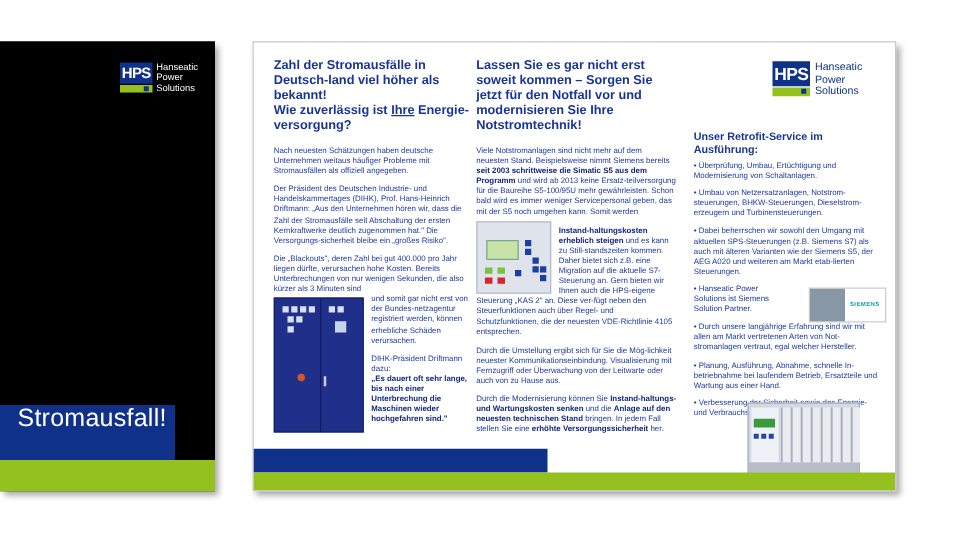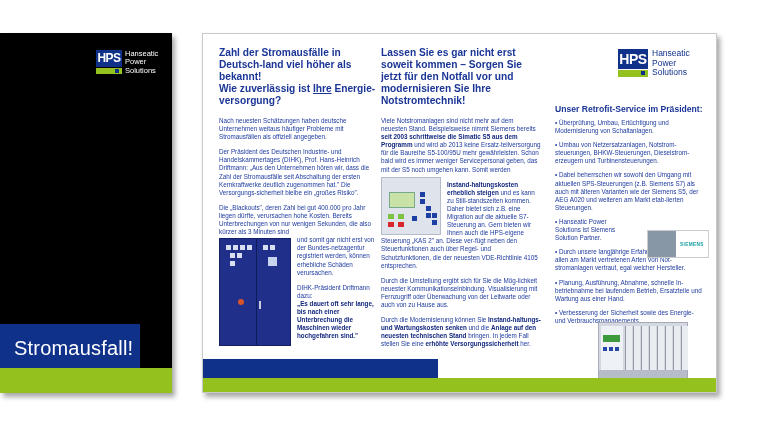--- a/index.html
+++ b/index.html
@@ -3,21 +3,21 @@
 <meta charset="utf-8">
 <style>
   * { box-sizing: border-box; margin: 0; padding: 0; }
   html, body { width: 766px; height: 426px; overflow: hidden; background: #ffffff; font-family: "Liberation Sans", sans-serif; }
   .stage { position: relative; width: 766px; height: 426px; background: #fff; }
 
   
   .cover { position: absolute; left: 0; top: 33px; width: 172px; height: 360px; background: #000; box-shadow: 3px 4px 5px rgba(0,0,0,0.35); }
   .cover .green { position: absolute; left: 0; bottom: 0; width: 172px; height: 25px; background: #95c11f; }
   .cover .blue { position: absolute; left: 0; bottom: 25px; width: 140px; height: 44px; background: #0f3189; }
-  .cover .title { position: absolute; left: 14px; bottom: 33px; color: #fff; font-size: 20px; font-family: "Liberation Sans", sans-serif; letter-spacing: 0.2px; }
+  .cover .title { position: absolute; left: 14px; bottom: 46px; color: #fff; font-size: 20px; font-family: "Liberation Sans", sans-serif; letter-spacing: 0.2px; }
   .cover .logo { position: absolute; left: 96px; top: 17px; }
 
   
   .logo { display: flex; align-items: flex-start; }
   .logo .mark { position: relative; width: 26px; height: 25px; }
   .logo .mark .hps { display: block; width: 26px; height: 17px; background: #0f3189; color: #fff; font-weight: bold; font-size: 12px; line-height: 17px; text-align: center; font-family: "Liberation Sans", sans-serif; letter-spacing: -0.5px; }
   .logo .mark .bar { display: block; width: 26px; height: 6px; background: #95c11f; margin-top: 1px; position: relative; }
   .logo .mark .bar::after { content: ""; position: absolute; right: 3px; top: 1px; width: 4px; height: 4px; background: #0f3189; }
   .logo .words { margin-left: 3px; font-size: 7.5px; line-height: 8.3px; font-weight: normal; font-family: "Liberation Sans", sans-serif; }
   .cover .logo .words { color: #fff; }
@@ -154,21 +154,21 @@
         <span class="bar"></span>
       </div>
       <div class="words">
         <div>Hanseatic</div>
         <div>Power</div>
         <div>Solutions</div>
       </div>
     </div>
 
     <div class="col c3">
-      <h3>Unser Retrofit-Service im Präsident:</h3>
+      <h3>Unser Retrofit-Service im Ausführung:</h3>
       <p>• Überprüfung, Umbau, Ertüchtigung und Modernisierung von Schaltanlagen.</p>
       <p>• Umbau von Netzersatzanlagen, Notstrom-steuerungen, BHKW-Steuerungen, Dieselstrom-erzeugern und Turbinensteuerungen.</p>
       <p>• Dabei beherrschen wir sowohl den Umgang mit aktuellen SPS-Steuerungen (z.B. Siemens S7) als auch mit älteren Varianten wie der Siemens S5, der AEG A020 und weiteren am Markt etab-lierten Steuerungen.</p>
       <p style="width:78px;">• Hanseatic Power Solutions ist Siemens Solution Partner.</p>
       <div class="siemens" style="left:92px; top:126px;">
         <div class="grey"></div>
         <div class="txt">SIEMENS</div>
       </div>
       <p>• Durch unsere langjährige Erfahrung sind wir mit allen am Markt vertretenen Arten von Not-stromanlagen vertraut, egal welcher Hersteller.</p>
       <p>• Planung, Ausführung, Abnahme, schnelle In-betriebnahme bei laufendem Betrieb, Ersatzteile und Wartung aus einer Hand.</p>

